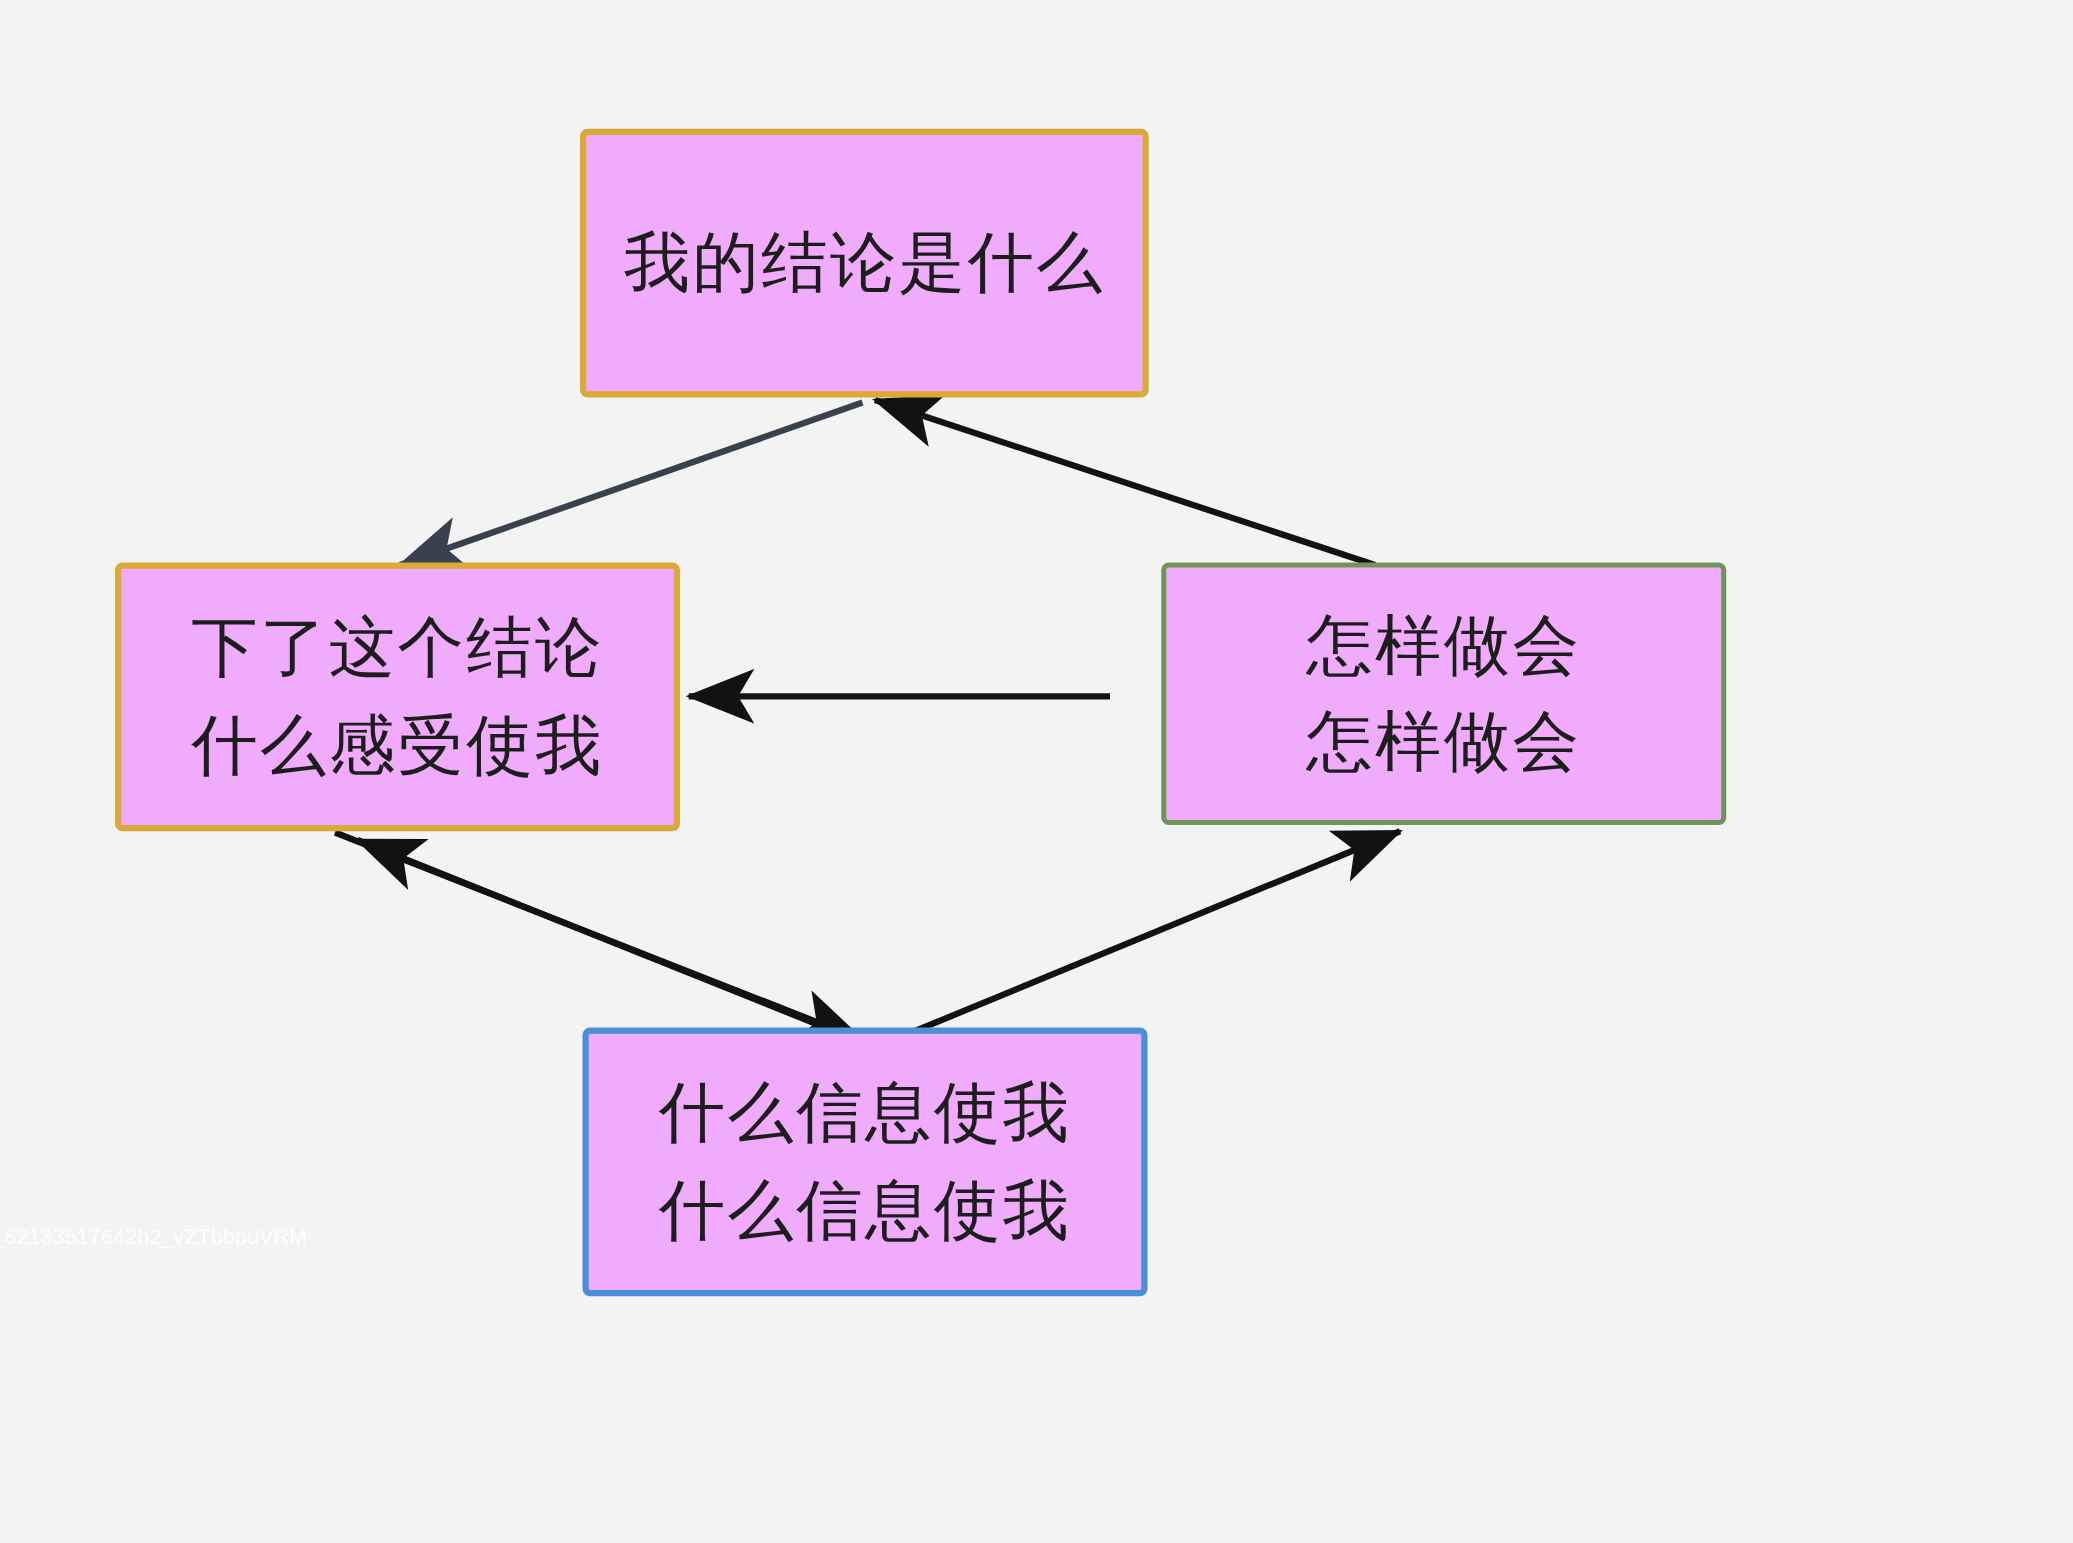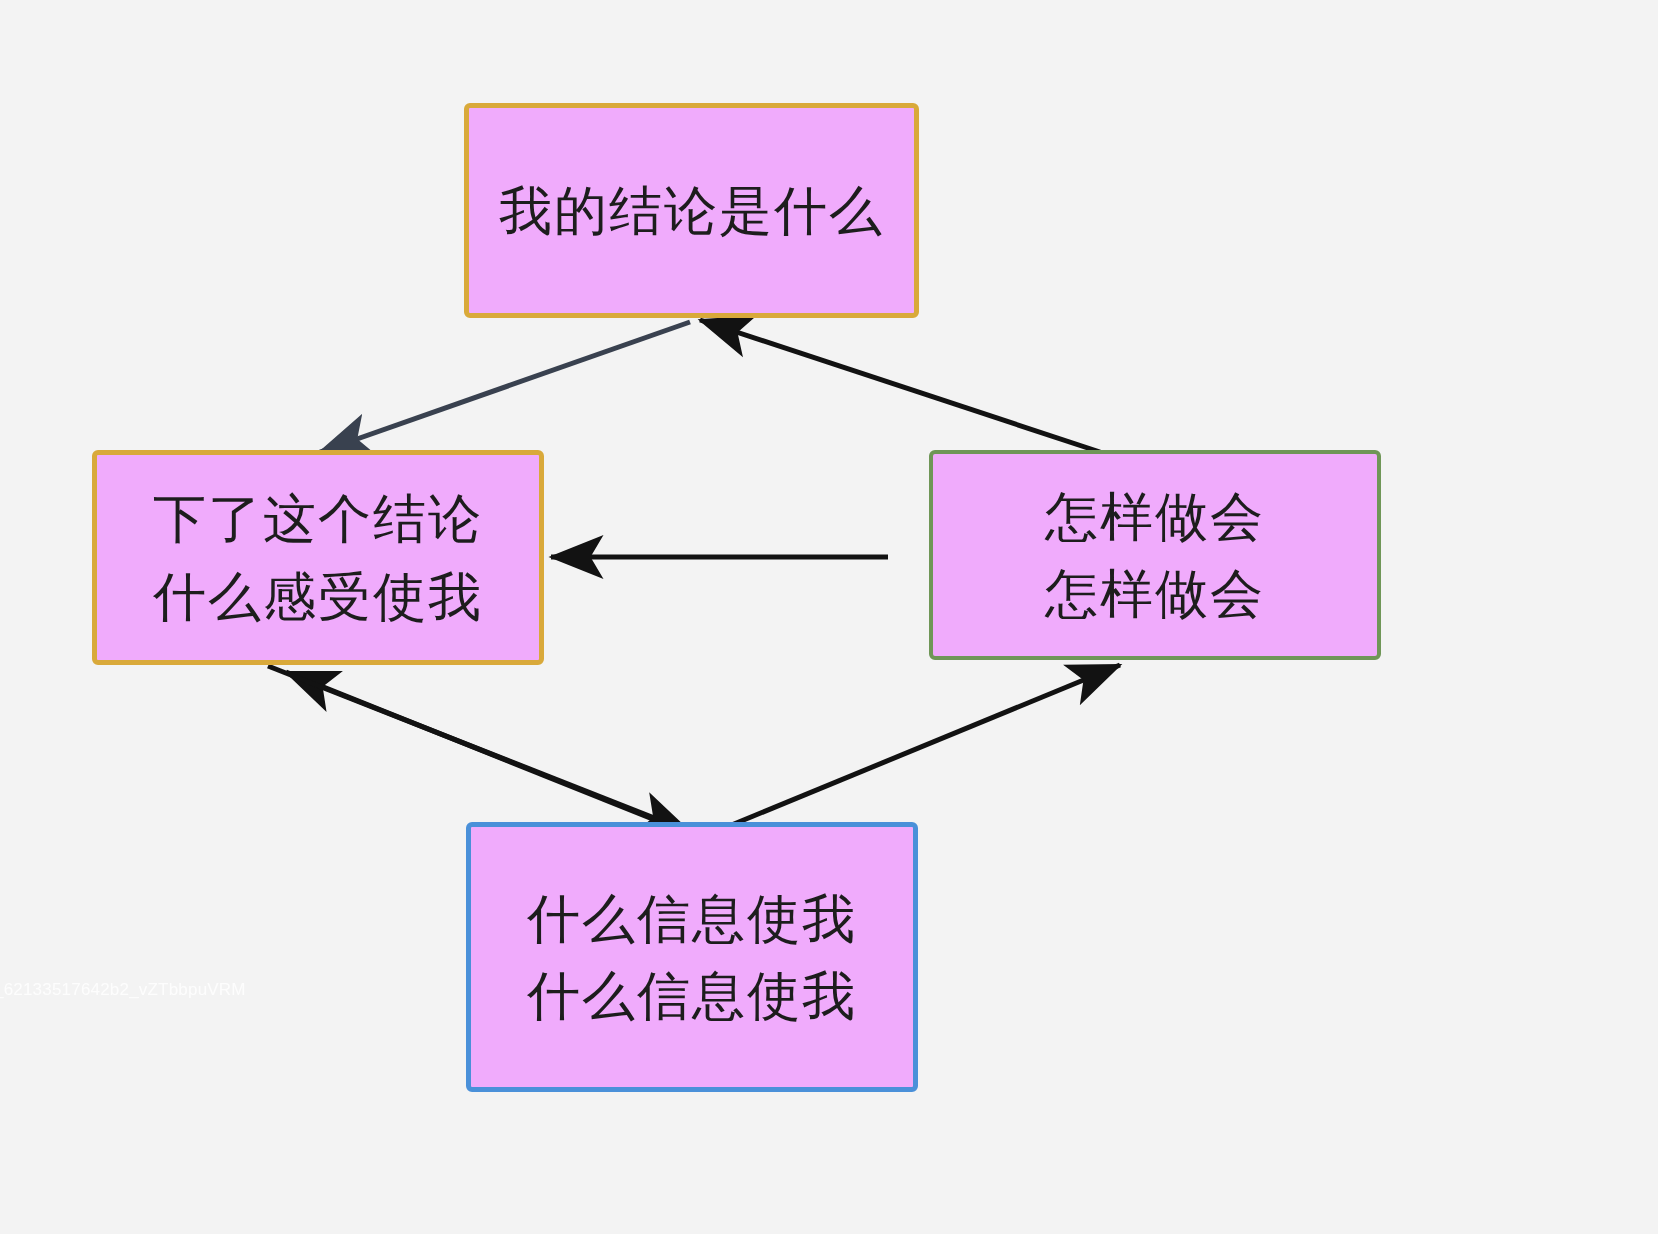--- a/index.html
+++ b/index.html
@@ -65,21 +65,21 @@
     width: 452px;
     height: 210px;
     border-width: 4px;
     border-color: #6f9657;
     margin-left: 41px;
   }
   .node-information {
     left: 466px;
     top: 822px;
     width: 452px;
-    height: 270px;
+    height: 215px;
     border-width: 5px;
     border-color: #4a90d9;
     text-align: center;
   }
   .watermark {
     position: absolute;
     left: -6px;
     top: 980px;
     font-size: 17px;
     color: #ffffff;

